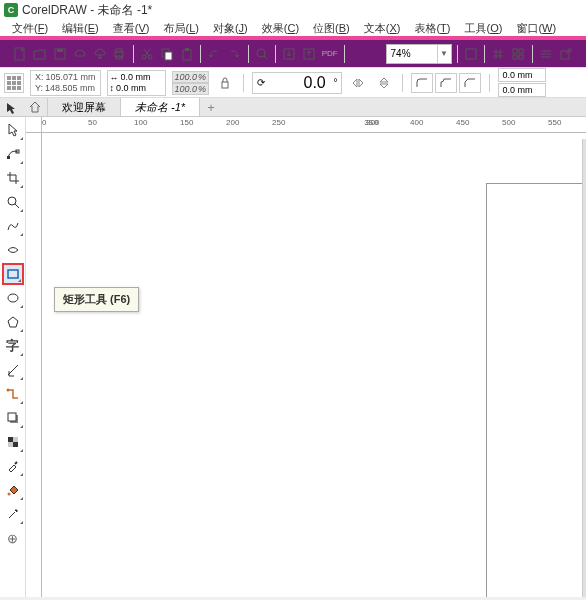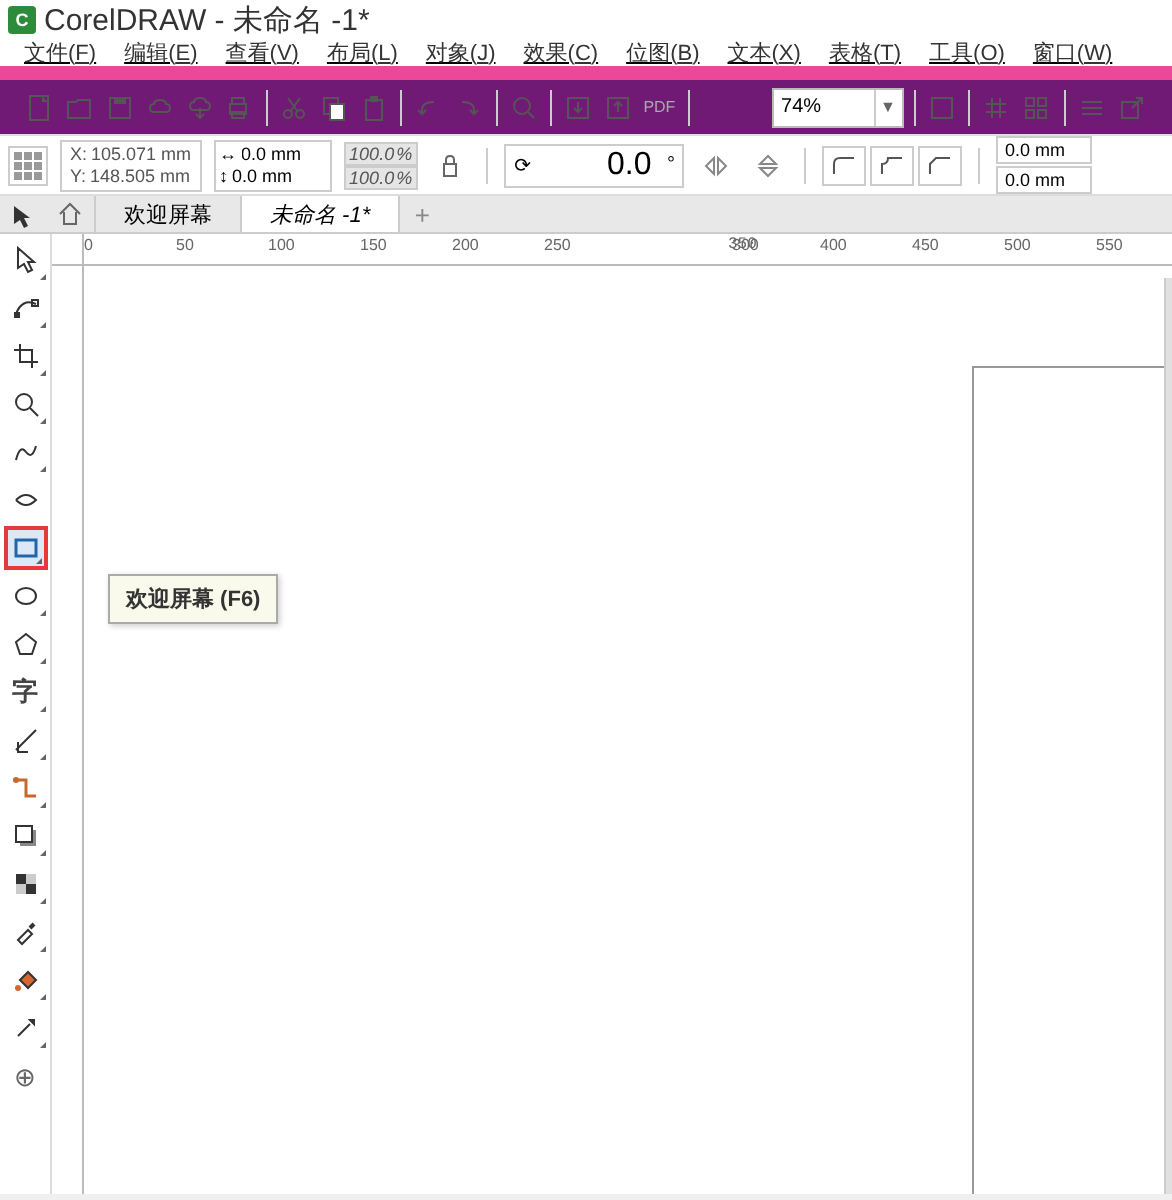--- a/index.html
+++ b/index.html
@@ -1,20 +1,20 @@
 <!DOCTYPE html>
 <html><head>
 <meta charset="utf-8">
 <style>
 * { margin: 0; padding: 0; box-sizing: border-box; font-family: "Microsoft YaHei", sans-serif; }
 body { background: #f0f0f0; width: 586px; height: 600px; overflow: hidden; font-size: 11px; }
 .titlebar { height: 20px; background: #fff; display: flex; align-items: center; padding: 0 4px; gap: 4px; }
 .app-icon { width: 14px; height: 14px; background: #2d8c3c; border-radius: 2px; display: flex; align-items: center; justify-content: center; color: #fff; font-size: 9px; font-weight: bold; }
-.title-text { font-size: 15px; color: #333; }
-.menubar { height: 20px; background: #fff; display: flex; align-items: center; padding: 0 6px; gap: 2px; border-bottom: 7px solid #ec4899; text-decoration: underline; }
+.title-text { font-size: 12px; color: #333; }
+.menubar { height: 20px; background: #fff; display: flex; align-items: center; padding: 0 6px; gap: 2px; border-bottom: 4px solid #ec4899; }
 .menu-item { padding: 2px 6px; font-size: 11px; color: #333; cursor: pointer; }
 .menu-item u { text-decoration: underline; }
 .toolbar1 { height: 28px; background: #701a75; display: flex; align-items: center; padding: 0 12px; gap: 3px; border-bottom: 1px solid #ddd; }
 .toolbar2 { height: 30px; background: #fff; display: flex; align-items: center; padding: 0 4px; gap: 6px; border-bottom: 1px solid #ddd; }
 .tb-btn { width: 20px; height: 20px; display: flex; align-items: center; justify-content: center; color: #555; cursor: pointer; border: 1px solid transparent; }
 .tb-sep { width: 1px; height: 18px; background: #ccc; margin: 0 2px; }
 .zoom-box { display: flex; align-items: center; border: 1px solid #bbb; height: 20px; background: #fff; margin-left: 36px; }
 .zoom-box input { border: none; width: 50px; font-size: 10px; padding: 0 4px; outline: none; }
 .zoom-arrow { width: 14px; height: 18px; display: flex; align-items: center; justify-content: center; font-size: 8px; color: #666; border-left: 1px solid #ccc; }
 .coord-grid { width: 20px; height: 20px; display: grid; grid-template: repeat(3,1fr)/repeat(3,1fr); gap: 1px; padding: 2px; border: 1px solid #ccc; }
@@ -422,17 +422,17 @@
         <span style="left: 368px;">400</span>
         <span style="left: 414px;">450</span>
         <span style="left: 460px;">500</span>
         <span style="left: 506px;">550</span>
       </div>
     <div class="ruler-v"></div>
     <div class="canvas-inner">
       <div class="page"></div>
     </div>
     <div class="tooltip">
-      <div class="tt-title">欢迎屏幕 (F6)</div>
+      <div class="tt-title">矩形工具 (F6)</div>
     </div>
   </div>
   <div class="right-strip"></div>
 </div>
 
 </body></html>

